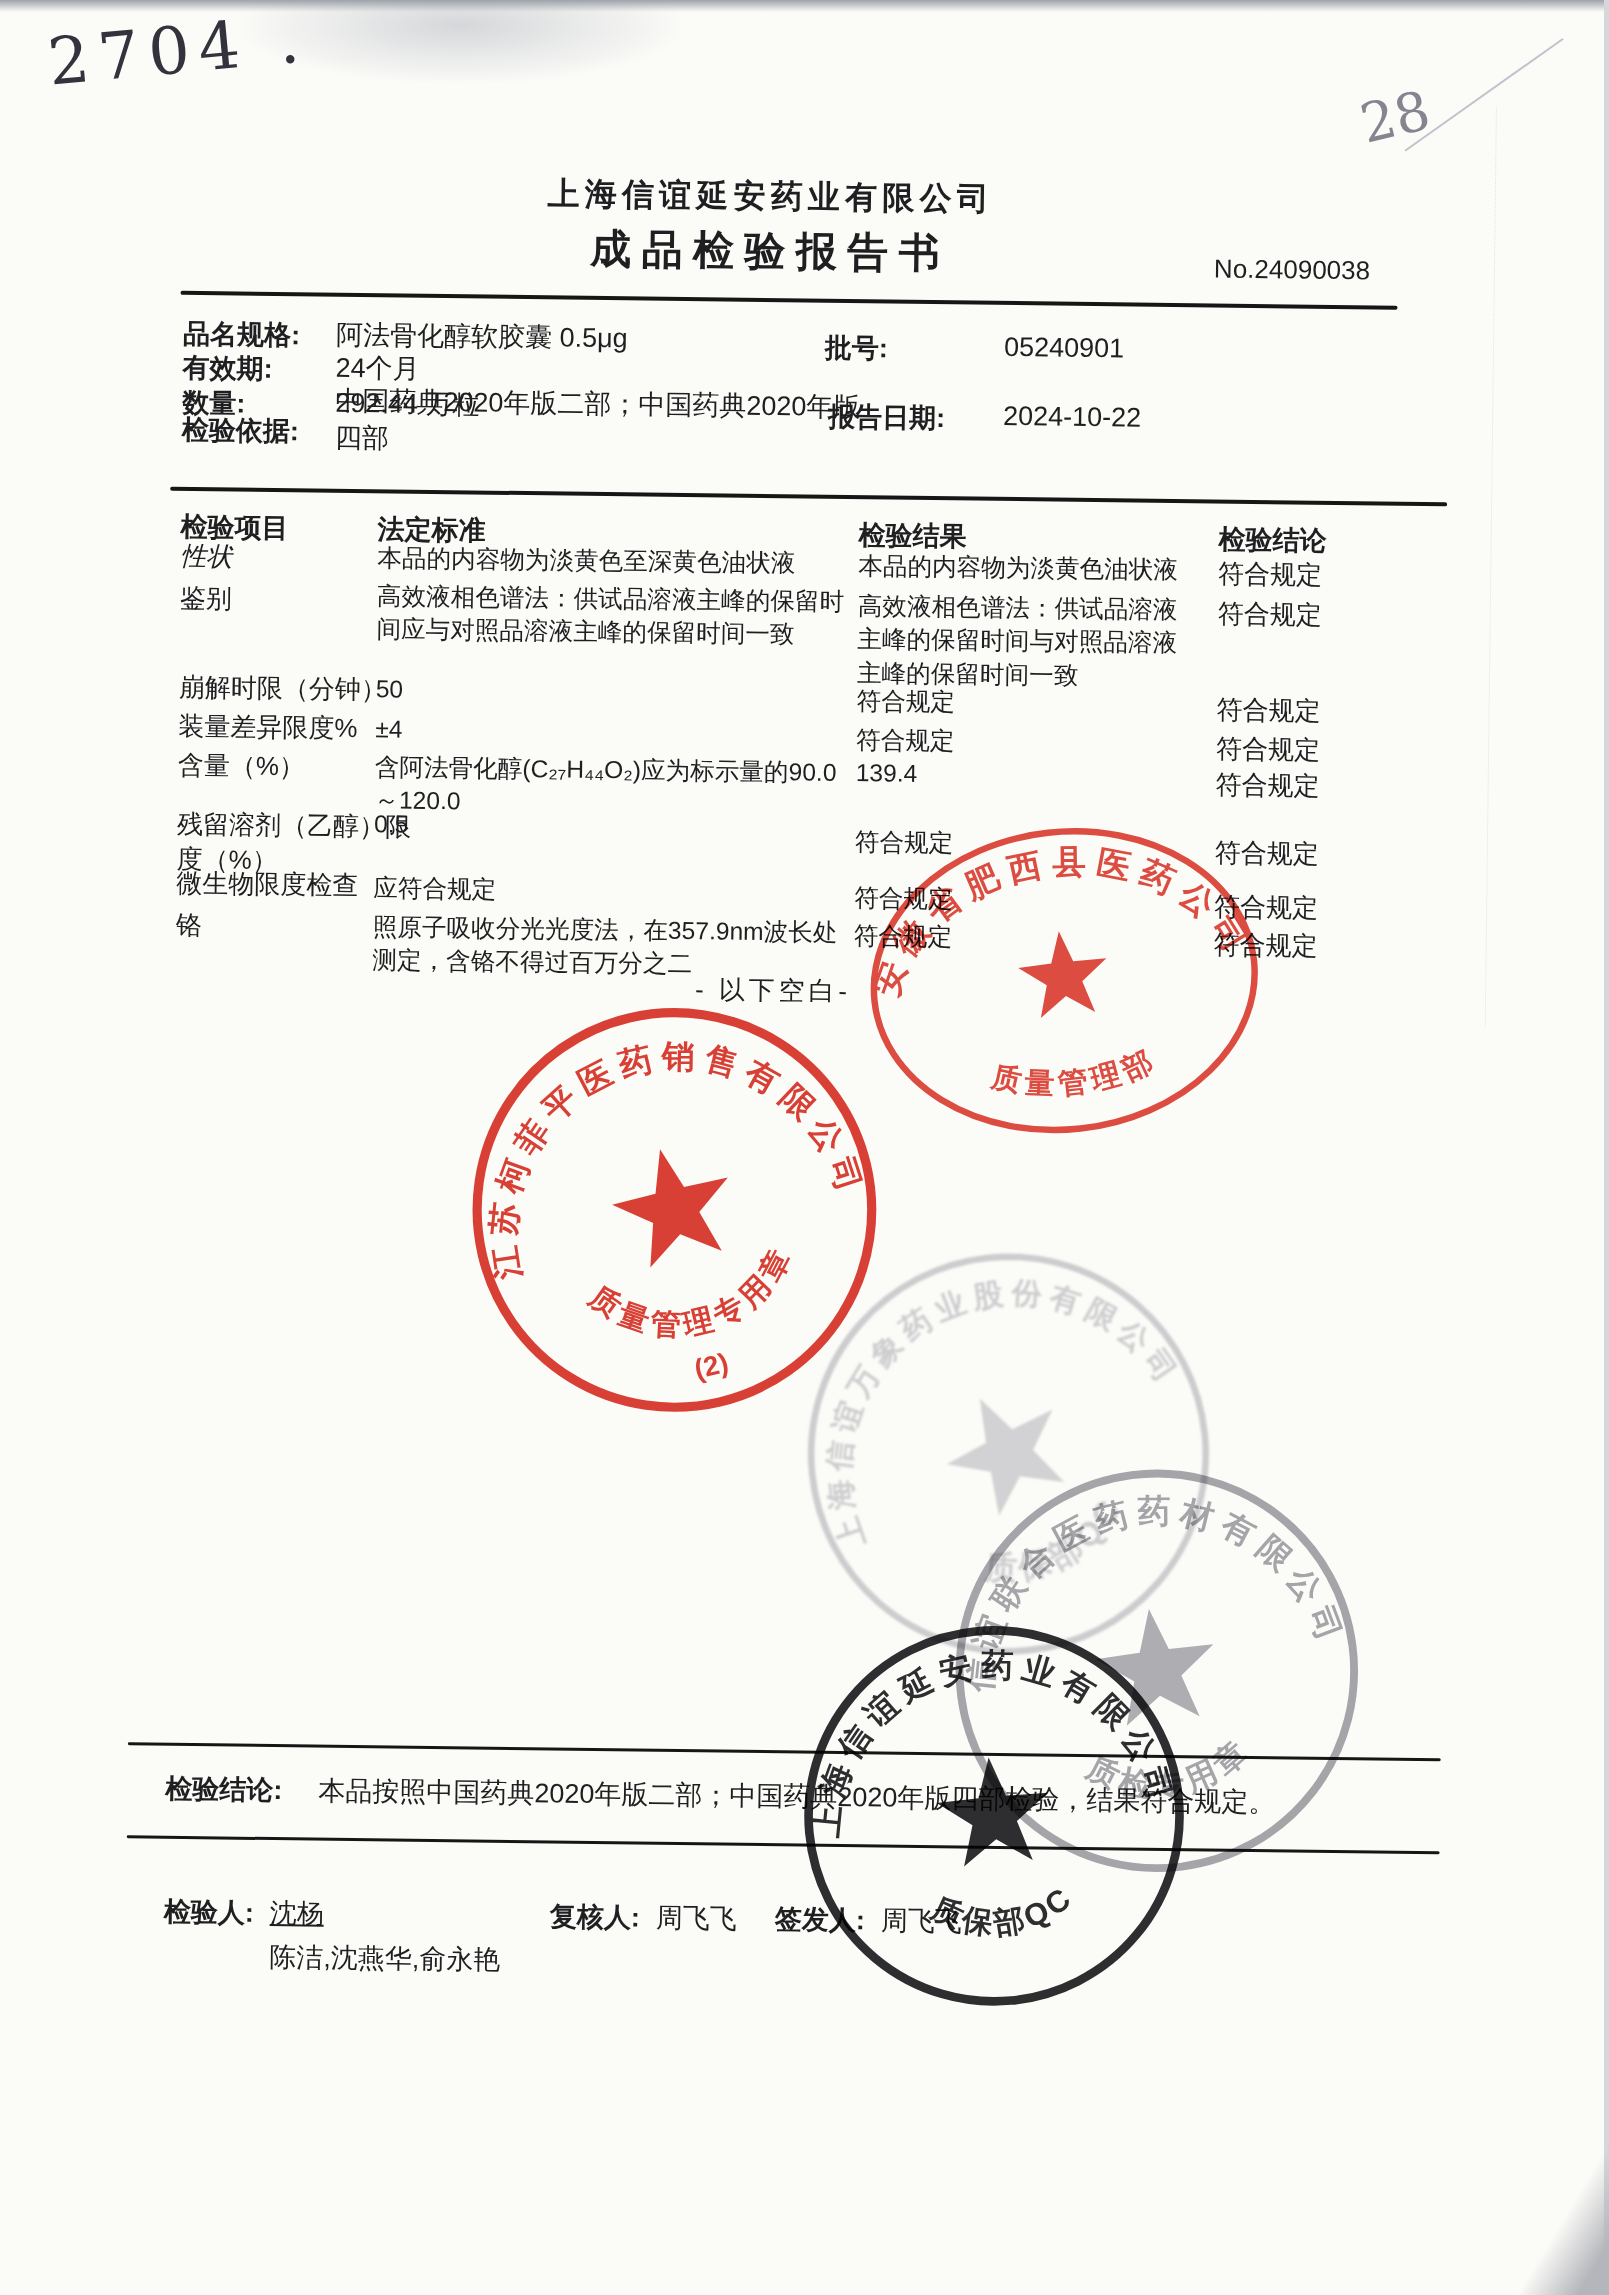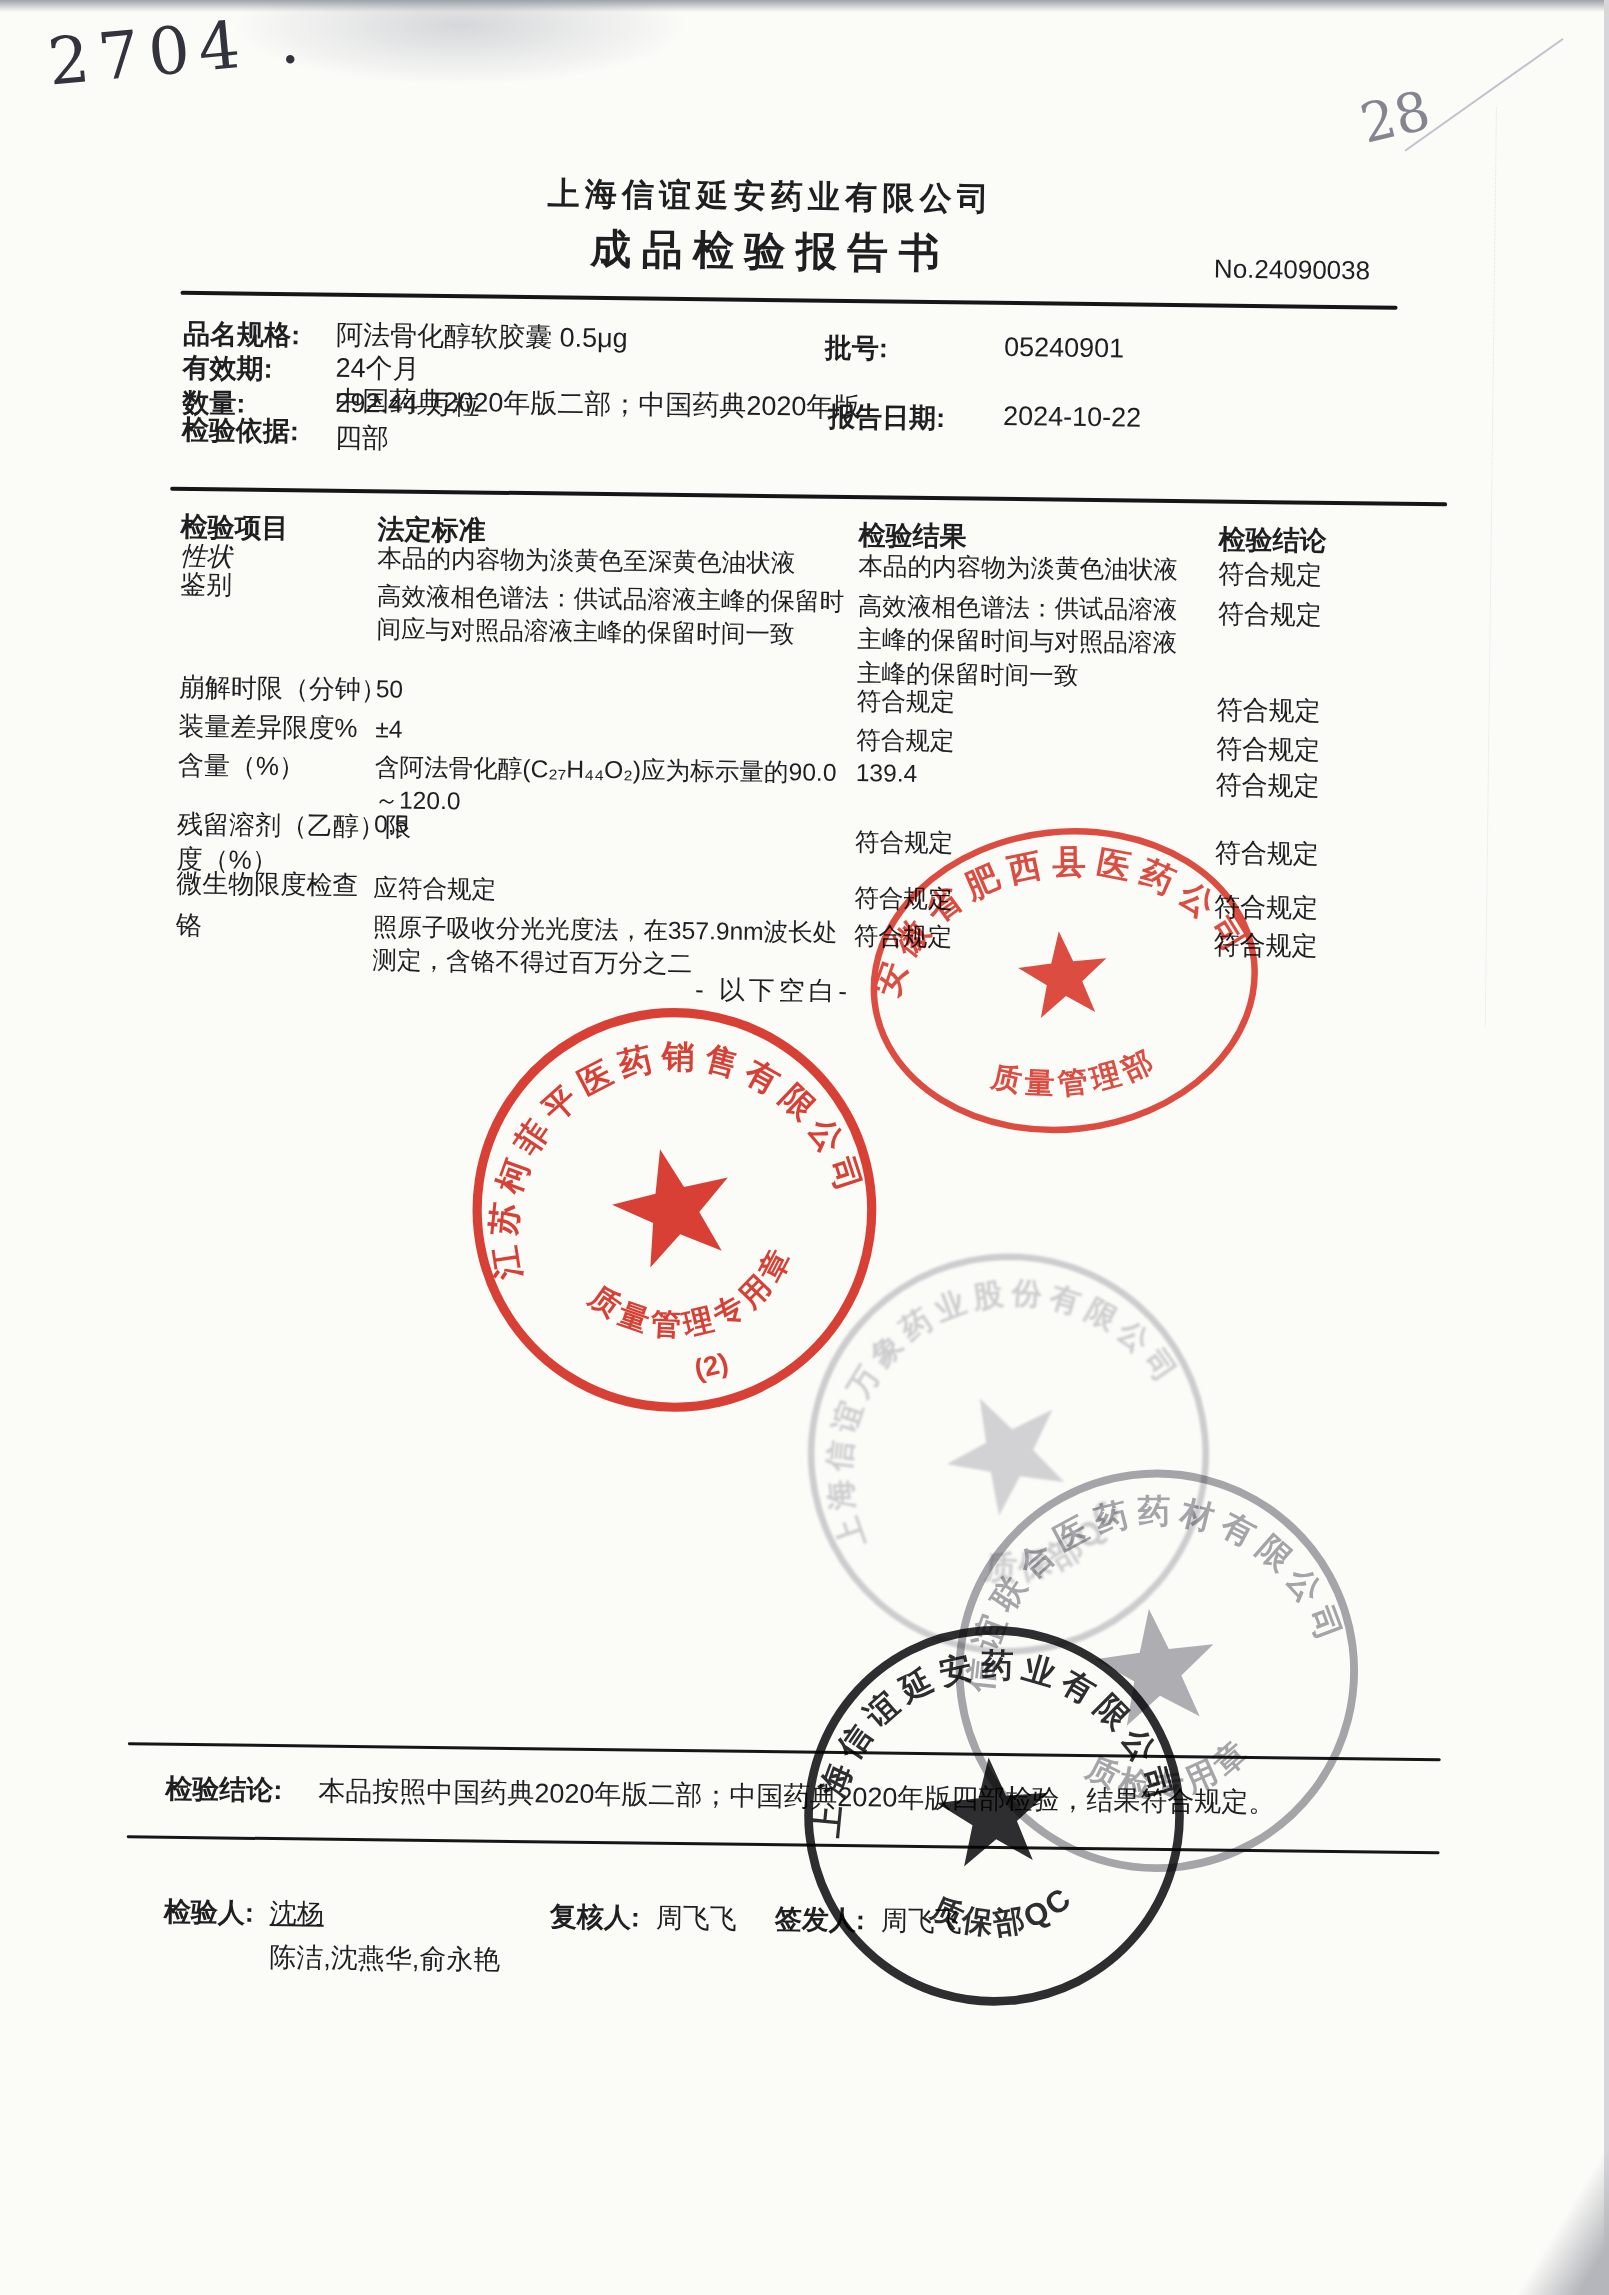--- a/index.html
+++ b/index.html
@@ -103,21 +103,21 @@
     <div class="t th" style="left:1222px; top:509px;">检验结论</div>
 
     <div>
       <div class="t item" style="left:184px; top:539px;font-style:italic;">性状</div>
       <div class="t std wrapcell" style="left:381px; top:539px; width:482px;">本品的内容物为淡黄色至深黄色油状液</div>
       <div class="t res wrapcell" style="left:862px; top:541px; width:343px;">本品的内容物为淡黄色油状液</div>
       <div class="t ccl" style="left:1222px; top:544px;">符合规定</div>
     </div>
 
     <div>
-      <div class="t item" style="left:184px; top:567px;">鉴别</div>
+      <div class="t item" style="left:184px; top:581px;">鉴别</div>
       <div class="t std wrapcell" style="left:381px; top:577px; width:482px;">高效液相色谱法：供试品溶液主峰的保留时间应与对照品溶液主峰的保留时间一致</div>
       <div class="t res wrapcell" style="left:862px; top:581px; width:337px;">高效液相色谱法：供试品溶液主峰的保留时间与对照品溶液主峰的保留时间一致</div>
       <div class="t ccl" style="left:1222px; top:584px;">符合规定</div>
     </div>
 
     <div>
       <div class="t item" style="left:184px; top:670px;">崩解时限（分钟）</div>
       <div class="t std" style="left:381px; top:673px;">50</div>
       <div class="t res" style="left:862px; top:676px;">符合规定</div>
       <div class="t ccl" style="left:1222px; top:680px;">符合规定</div>

